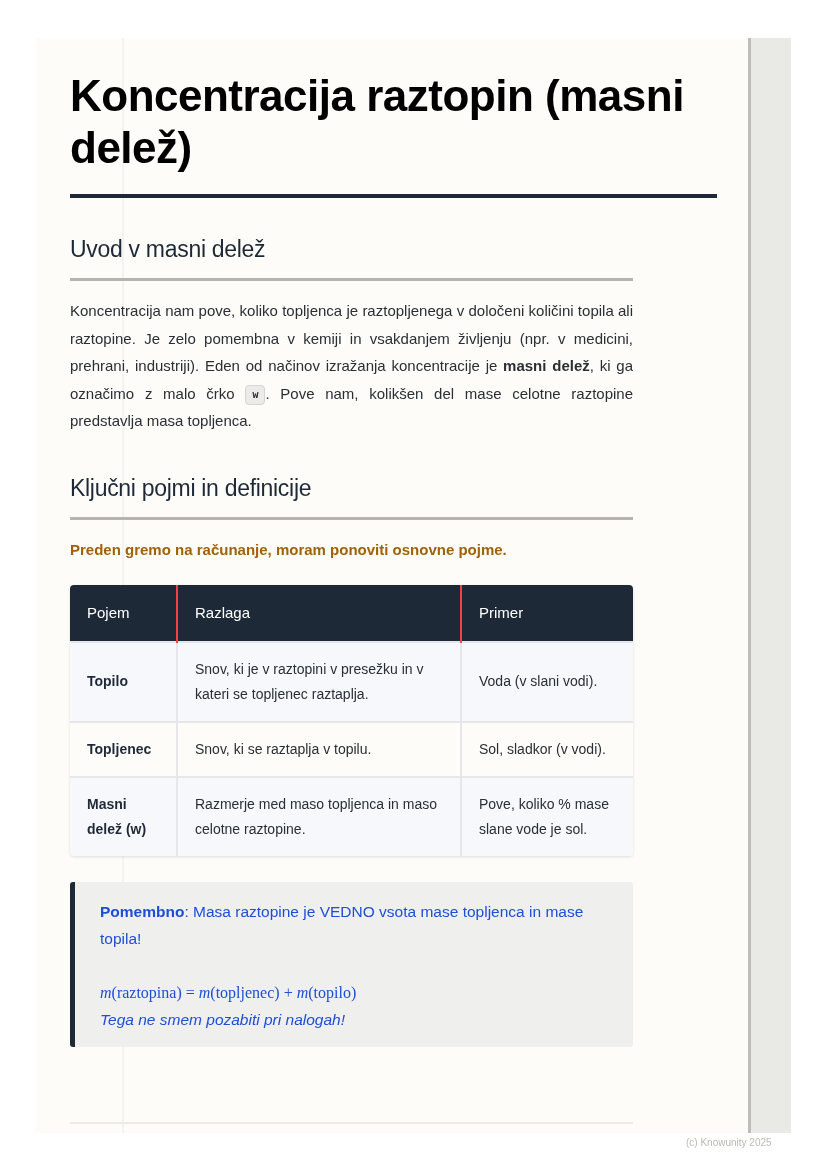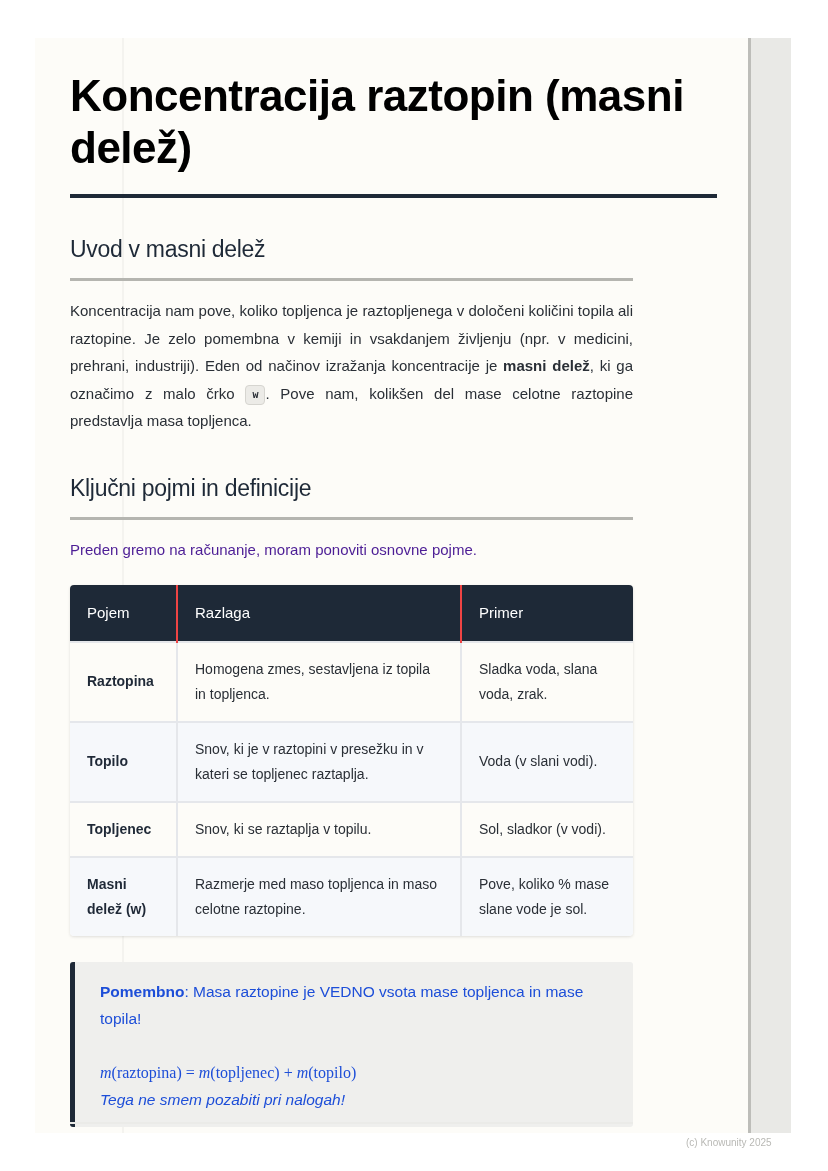--- a/index.html
+++ b/index.html
@@ -34,21 +34,21 @@
   p.body {
     margin: 16px 0 0 0; width: 563px; font-size: 15px; line-height: 27.5px; text-align: justify;
     color: #2a2f36;
   }
   .code {
     display: inline-block; font-family: "DejaVu Sans Mono", monospace; font-size: 10px; font-weight: 700;
     background: #ecebe7; border: 1px solid #d6d5d0; border-radius: 4px; padding: 2px 6px; line-height: 14px;
     vertical-align: middle;
   }
   .sec2 { margin-top: 36px; }
-  p.lead { margin: 16px 0 0 0; font-size: 15px; line-height: 27px; color: #4c1d95; }
+  p.lead { margin: 16px 0 0 0; font-size: 15px; line-height: 27px; color: #a16207; font-weight: bold; }
   table {
     margin-top: 22px; width: 563px; border-collapse: collapse; font-size: 14px;
     box-shadow: 0 1px 3px rgba(0,0,0,0.12); border-radius: 4px; overflow: hidden;
   }
   th {
     background: #1e2937; color: #ffffff; text-align: left; font-weight: 400; font-size: 15px;
     padding: 0 17px; height: 56px; border-right: 2px solid #ef4444;
   }
   th:last-child { border-right: none; }
   td {
@@ -98,25 +98,20 @@
 
     <table>
       <thead>
         <tr>
           <th style="width:72px">Pojem</th>
           <th style="width:248px">Razlaga</th>
           <th>Primer</th>
         </tr>
       </thead>
       <tbody>
-        <tr class="odd">
-          <td class="term">Raztopina</td>
-          <td>Homogena zmes, sestavljena iz topila in topljenca.</td>
-          <td>Sladka voda, slana voda, zrak.</td>
-        </tr>
         <tr class="even">
           <td class="term">Topilo</td>
           <td>Snov, ki je v raztopini v presežku in v kateri se topljenec raztaplja.</td>
           <td>Voda (v slani vodi).</td>
         </tr>
         <tr class="odd">
           <td class="term">Topljenec</td>
           <td>Snov, ki se raztaplja v topilu.</td>
           <td>Sol, sladkor (v vodi).</td>
         </tr>

